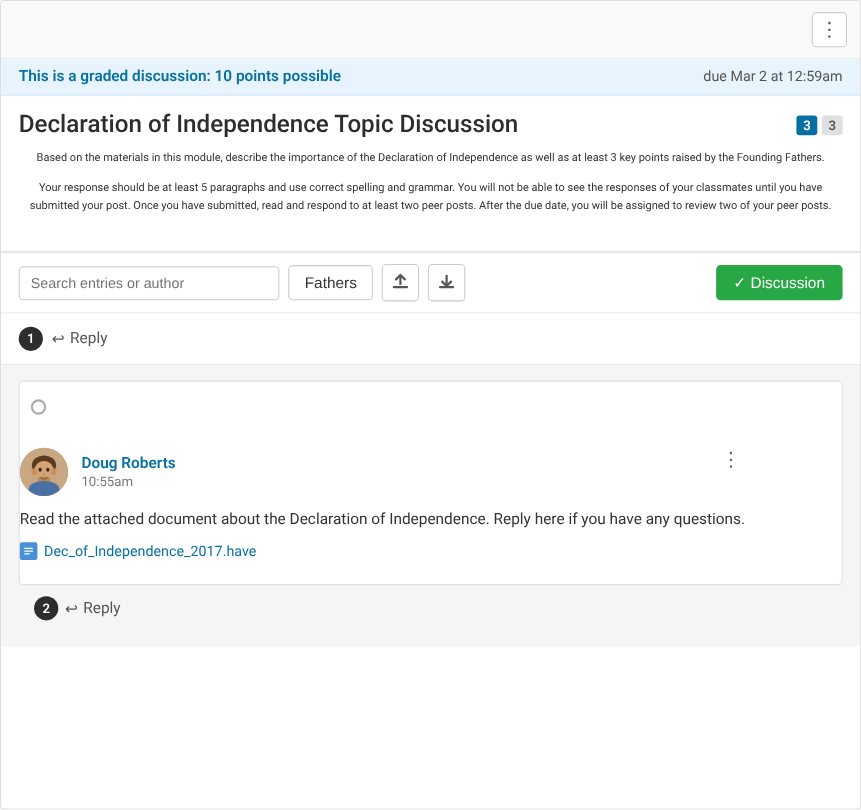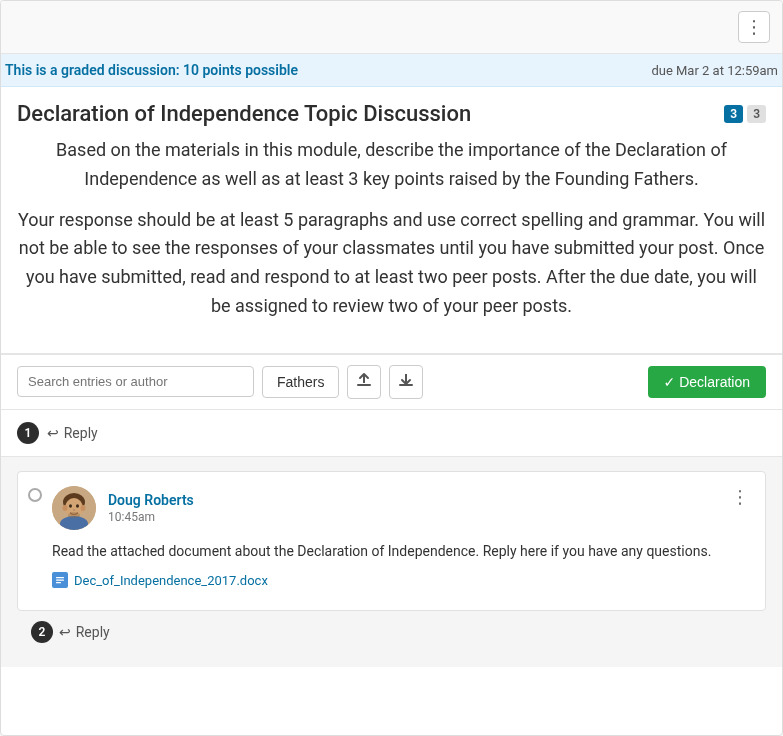--- a/index.html
+++ b/index.html
@@ -41,21 +41,21 @@
       color: #555;
     }
     
     .discussion-header {
       background: #fff;
       border-bottom: 1px solid #e5e5e5;
       padding: 0;
     }
     .graded-banner {
       background: #e8f4fd;
-      padding: 8px 4px;
+      padding: 8px 16px;
       display: flex;
       justify-content: space-between;
       align-items: flex-end;
       border-bottom: 1px solid #d0e8f8;
     }
     .graded-text {
       font-size: 14px;
       color: #333;
     }
     .graded-text span {
@@ -99,21 +99,21 @@
     }
     .badge-gray {
       background: #e0e0e0;
       color: #555;
       border-radius: 3px;
       padding: 2px 6px;
       font-size: 12px;
       font-weight: 600;
     }
     .discussion-text {
-      font-size: 18px;
+      font-size: 10px;
       color: #333;
       line-height: 1.6;
       margin-bottom: 12px;
     }
     
     .toolbar {
       display: flex;
       align-items: center;
       padding: 10px 16px;
       border-top: 1px solid #e5e5e5;
@@ -205,20 +205,21 @@
       padding: 14px 16px;
     }
     .post-card {
       background: #fff;
       border: 1px solid #e0e0e0;
       border-radius: 4px;
       padding: 0;
       display: flex;
       align-items: flex-start;
       gap: 0;
+      flex-direction: column;
     }
     .post-left {
       display: flex;
       flex-direction: column;
       align-items: center;
       padding: 16px 10px;
       gap: 8px;
     }
     .unread-circle {
       width: 14px;
@@ -376,21 +377,21 @@
     <button class="icon-btn">
       <span>
         <svg width="16" height="16" viewBox="0 0 16 16" fill="none" xmlns="http://www.w3.org/2000/svg">
           <rect x="1" y="12" width="14" height="2" rx="1" fill="#555"></rect>
           <rect x="7" y="2" width="2" height="9" fill="#555"></rect>
           <path d="M4 8l4 4 4-4" stroke="#555" stroke-width="2" fill="none" stroke-linecap="round" stroke-linejoin="round"></path>
         </svg>
       </span>
     </button>
     <div class="spacer"></div>
-    <button class="subscribed-btn">✓ Declaration</button>
+    <button class="subscribed-btn">✓ Discussion</button>
   </div>
 
   <div class="reply-area">
     <div class="reply-row">
       <span class="reply-num-badge">1</span>
       <a class="reply-link">
         <span>↩</span>
         <span>Reply</span>
       </a>
     </div>
@@ -423,38 +424,38 @@
 
                 <ellipse cx="22" cy="24" rx="1.2" ry="0.8" fill="#b8865a"></ellipse>
 
                 <path d="M18.5 27 Q22 30 25.5 27" stroke="#9a6040" stroke-width="1.2" fill="none" stroke-linecap="round"></path>
 
                 <ellipse cx="22" cy="29" rx="6" ry="3" fill="#8b6a40" opacity="0.35"></ellipse>
               </svg>
             </div>
             <div class="author-info">
               <span class="author-name">Doug Roberts</span>
-              <span class="post-time">10:45am</span>
+              <span class="post-time">10:55am</span>
             </div>
           </div>
           <button class="post-kebab">
             <span>⋮</span>
           </button>
         </div>
         <p class="post-text">Read the attached document about the Declaration of Independence. Reply here if you have any questions.</p>
         <div class="attachment-row">
           <div class="attachment-icon">
             <svg width="12" height="13" viewBox="0 0 12 13" xmlns="http://www.w3.org/2000/svg">
               <rect width="12" height="13" rx="1" fill="#4a90d9"></rect>
               <rect x="2" y="3" width="8" height="1.2" rx="0.5" fill="white"></rect>
               <rect x="2" y="5.5" width="8" height="1.2" rx="0.5" fill="white"></rect>
               <rect x="2" y="8" width="5" height="1.2" rx="0.5" fill="white"></rect>
             </svg>
           </div>
-          <a class="attachment-link">Dec_of_Independence_2017.docx</a>
+          <a class="attachment-link">Dec_of_Independence_2017.have</a>
         </div>
       </div>
     </div>
 
     <div style="padding: 10px 14px; display:flex; align-items:center; gap:6px;">
       <span class="post-reply-badge">2</span>
       <a class="post-reply-link">
         <span>↩</span>
         <span>Reply</span>
       </a>

